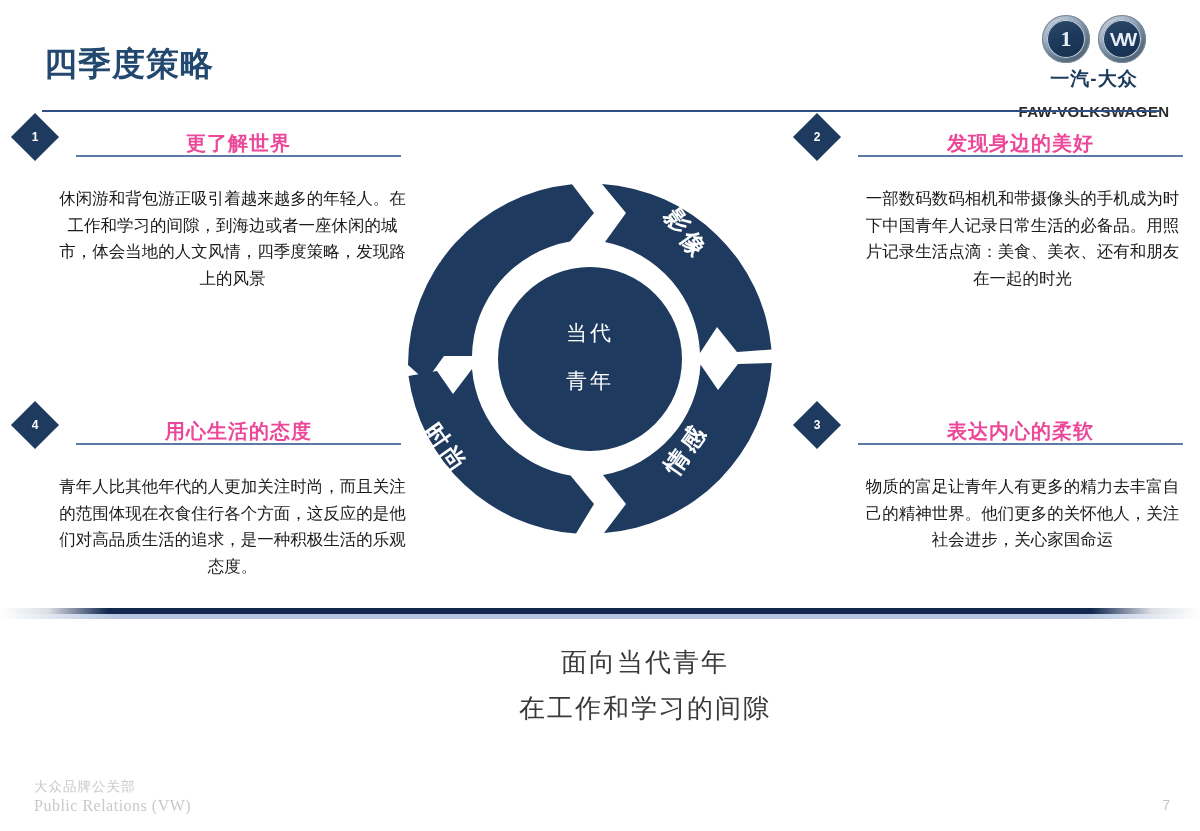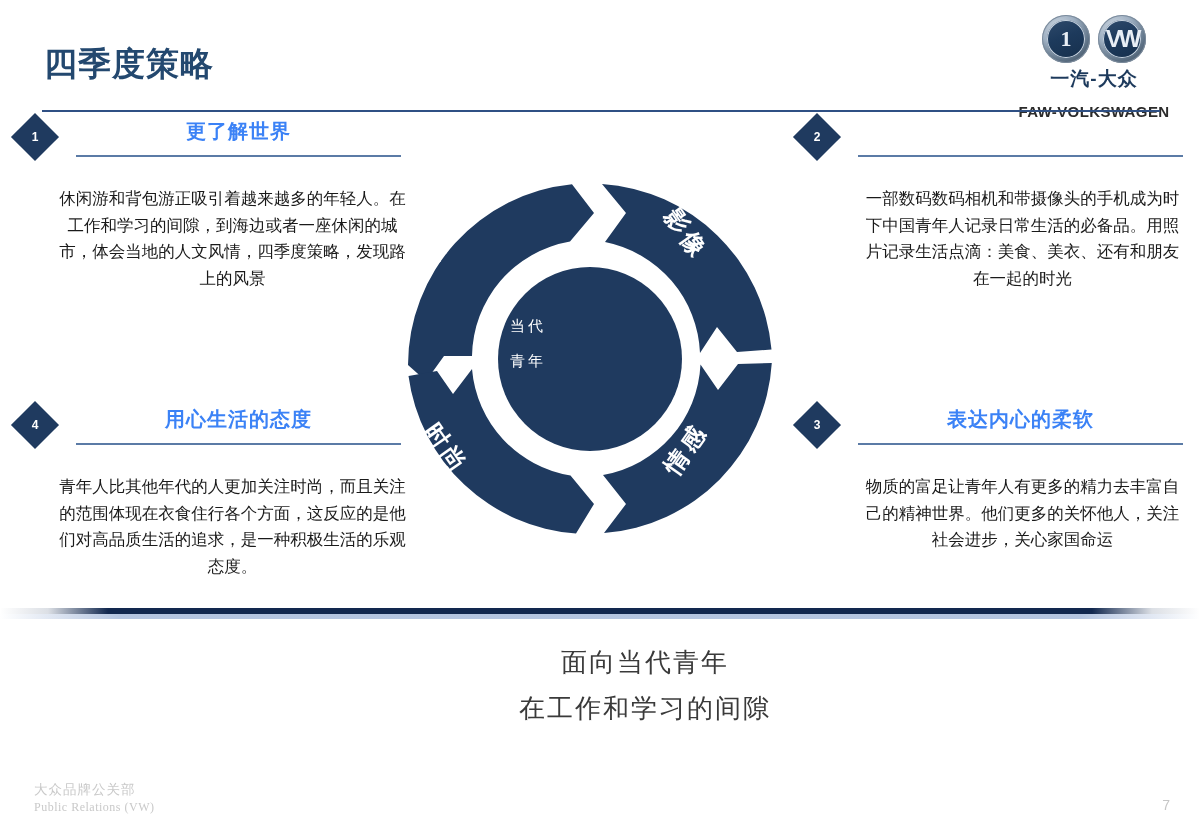--- a/index.html
+++ b/index.html
@@ -60,21 +60,21 @@
     justify-content: center;
     color: #e8eef5;
     font-weight: bold;
   }
   .faw-glyph {
     font-size: 22px;
     line-height: 1;
     font-family: "Liberation Serif", serif;
   }
   .vw-glyph {
-    font-size: 24px;
+    font-size: 19px;
     line-height: 1;
     letter-spacing: -3px;
     font-family: "Liberation Sans", sans-serif;
   }
   .logo-cn {
     text-align: center;
     font-size: 19px;
     font-weight: bold;
     color: #1d3a5c;
     margin-top: 2px;
@@ -159,25 +159,25 @@
     align-items: center;
     justify-content: center;
     color: #ffffff;
     font-size: 12px;
     font-weight: bold;
   }
   .quad-title {
     position: absolute;
     left: 58px;
     right: 12px;
-    top: 0;
+    top: 12px;
     text-align: center;
     font-size: 20px;
     font-weight: bold;
-    color: #3b82f6;
+    color: #ec4899;
     letter-spacing: 1px;
     font-family: "DejaVu Sans", sans-serif;
   }
   .quad-underline {
     position: absolute;
     left: 58px;
     right: 12px;
     top: 37px;
     height: 1.5px;
     background: #5b7ba6;
@@ -214,22 +214,23 @@
   #ring-label-travel  { left: 28px;  top: 105px; transform: rotate(-55deg); }
   #ring-label-image   { left: 268px; top: 105px; transform: rotate(55deg); }
   #ring-label-emotion { left: 268px; top: 320px; transform: rotate(-55deg); }
   #ring-label-fashion { left: 28px;  top: 320px; transform: rotate(55deg); }
 
   #cycle-center-text {
     position: absolute;
     left: 120px;
     top: 196px;
     width: 160px;
+    text-align: center;
     color: #ffffff;
-    font-size: 15px;
+    font-size: 21px;
     line-height: 2.3;
     letter-spacing: 3px;
     font-family: "DejaVu Sans", sans-serif;
     pointer-events: none;
   }
   #cycle-center-text div { display: block; }
 
   
   #bottom-message {
     position: absolute;
@@ -250,21 +251,21 @@
   
   #footer-credit {
     position: absolute;
     left: 34px;
     bottom: 16px;
     color: #c9c9c9;
     font-family: "Liberation Serif", serif;
     margin-top: 38px;
   }
   #footer-credit .cn { font-size: 13.5px; letter-spacing: 1px; }
-  #footer-credit .en { font-size: 12px; letter-spacing: 0.5px; margin-top: 1px; }
+  #footer-credit .en { font-size: 16px; letter-spacing: 0.5px; margin-top: 1px; }
   #page-number {
     position: absolute;
     right: 30px;
     bottom: 18px;
     color: #c6c6c6;
     font-size: 14px;
   }
 </style>
 </head>
 <body>
@@ -297,20 +298,21 @@
     <div class="quad-title">更了解世界</div>
     <div class="quad-underline"></div>
   </div>
   <div class="quad-body">休闲游和背包游正吸引着越来越多的年轻人。在工作和学习的间隙，到海边或者一座休闲的城市，体会当地的人文风情，四季度策略，发现路上的风景</div>
 </div>
 
 <div class="quad" id="quad-2">
   <div class="quad-head">
     <div class="diamond"></div>
     <div class="diamond-num">2</div>
+    <div class="quad-title">发现身边的美好</div>
     <div class="quad-underline"></div>
   </div>
   <div class="quad-body">一部数码数码相机和带摄像头的手机成为时下中国青年人记录日常生活的必备品。用照片记录生活点滴：美食、美衣、还有和朋友在一起的时光</div>
 </div>
 
 <div class="quad" id="quad-4">
   <div class="quad-head">
     <div class="diamond"></div>
     <div class="diamond-num">4</div>
     <div class="quad-title">用心生活的态度</div>

